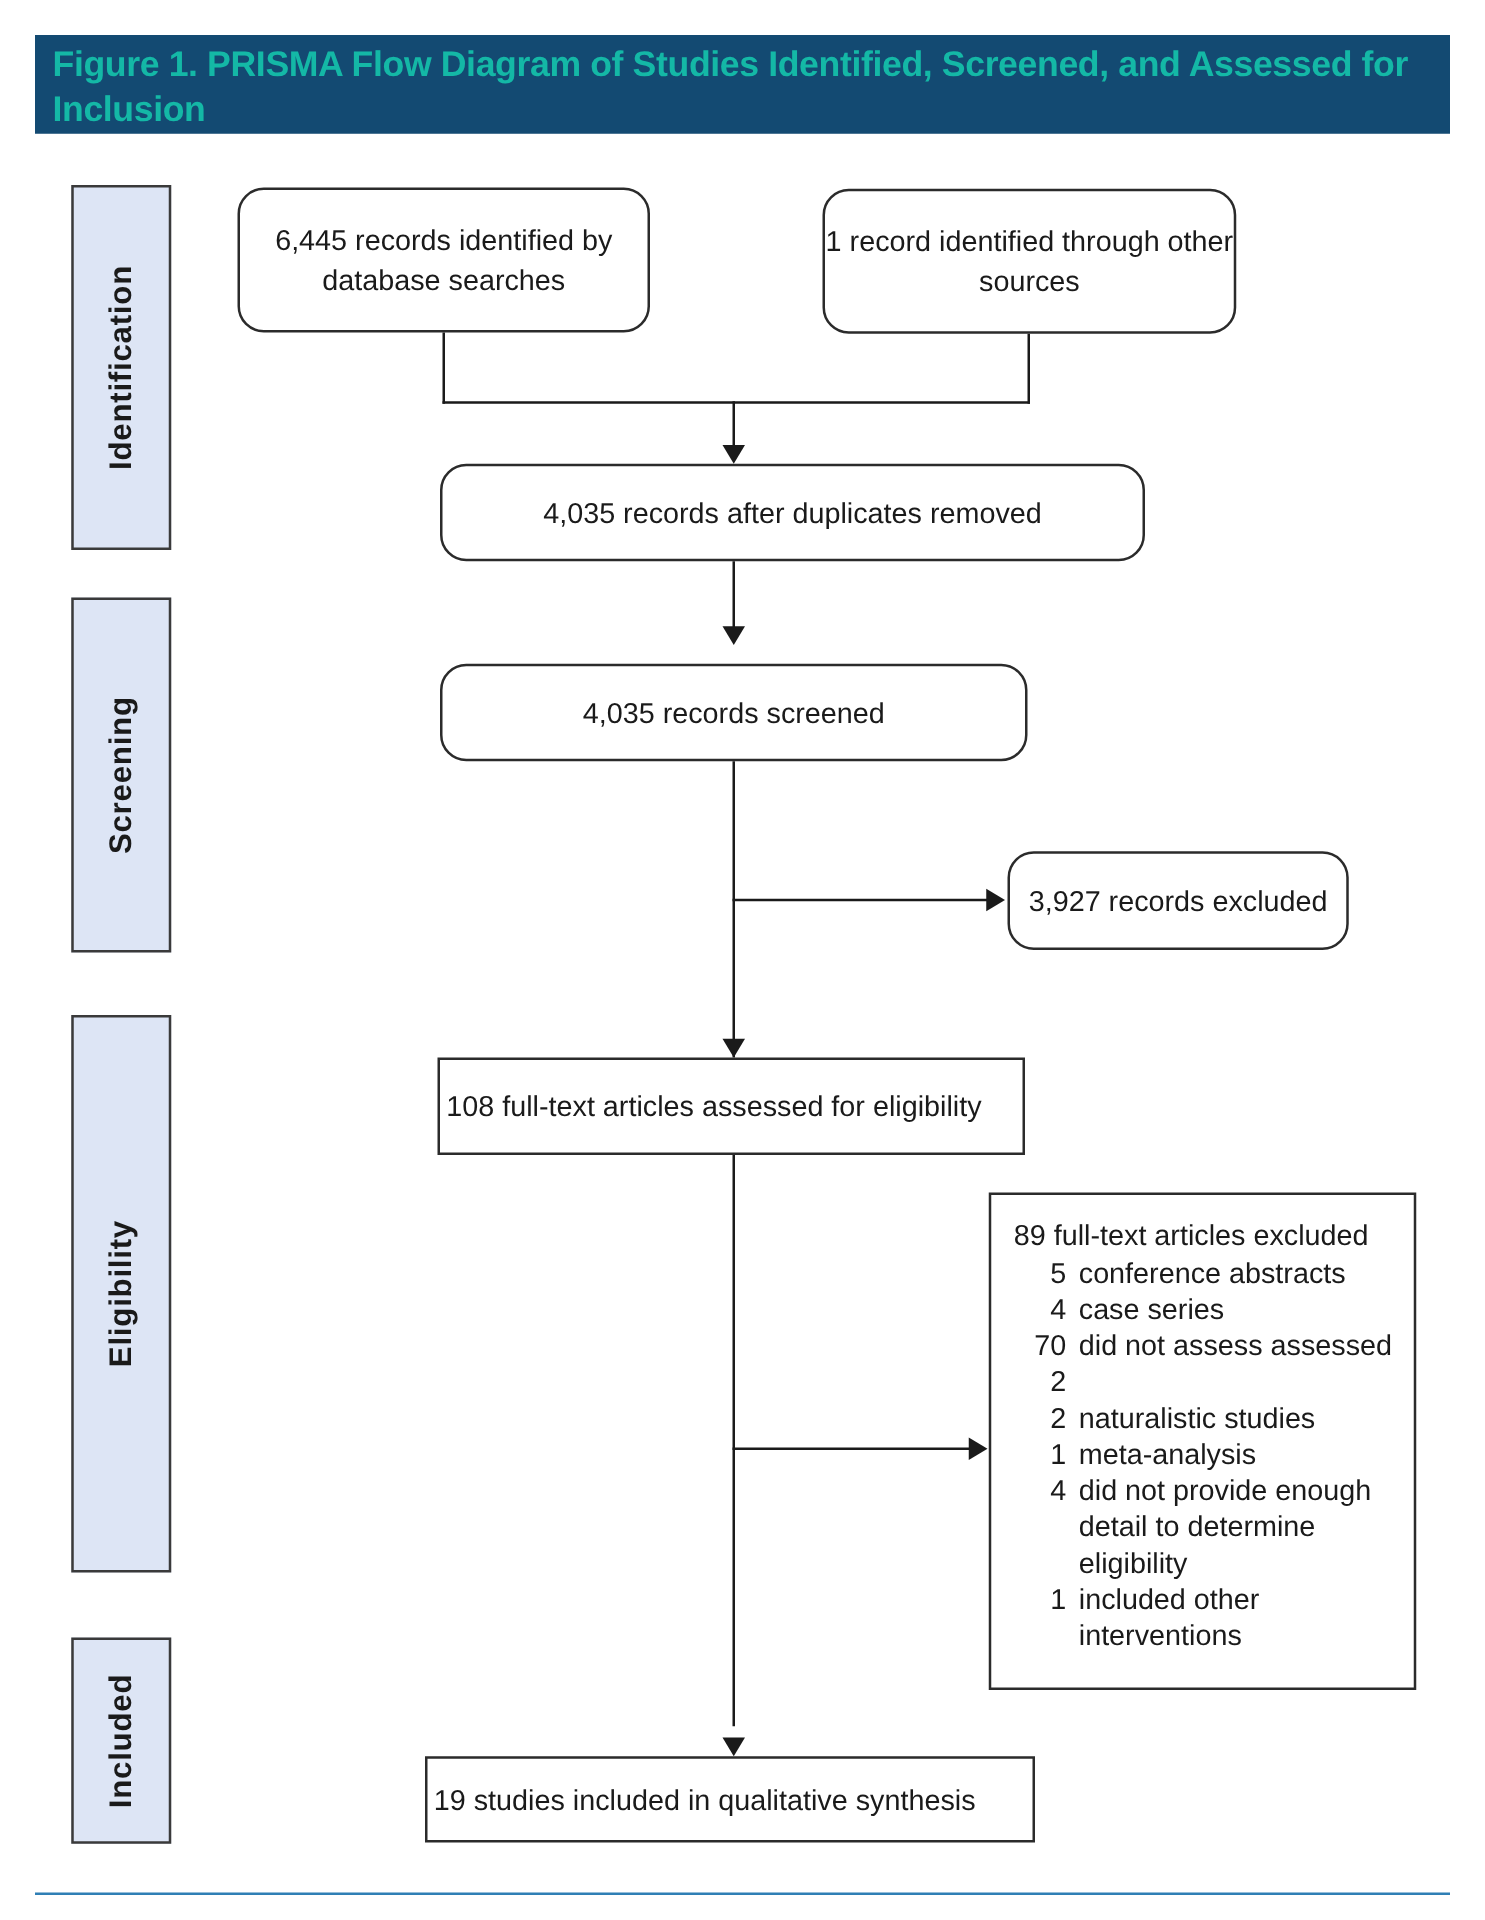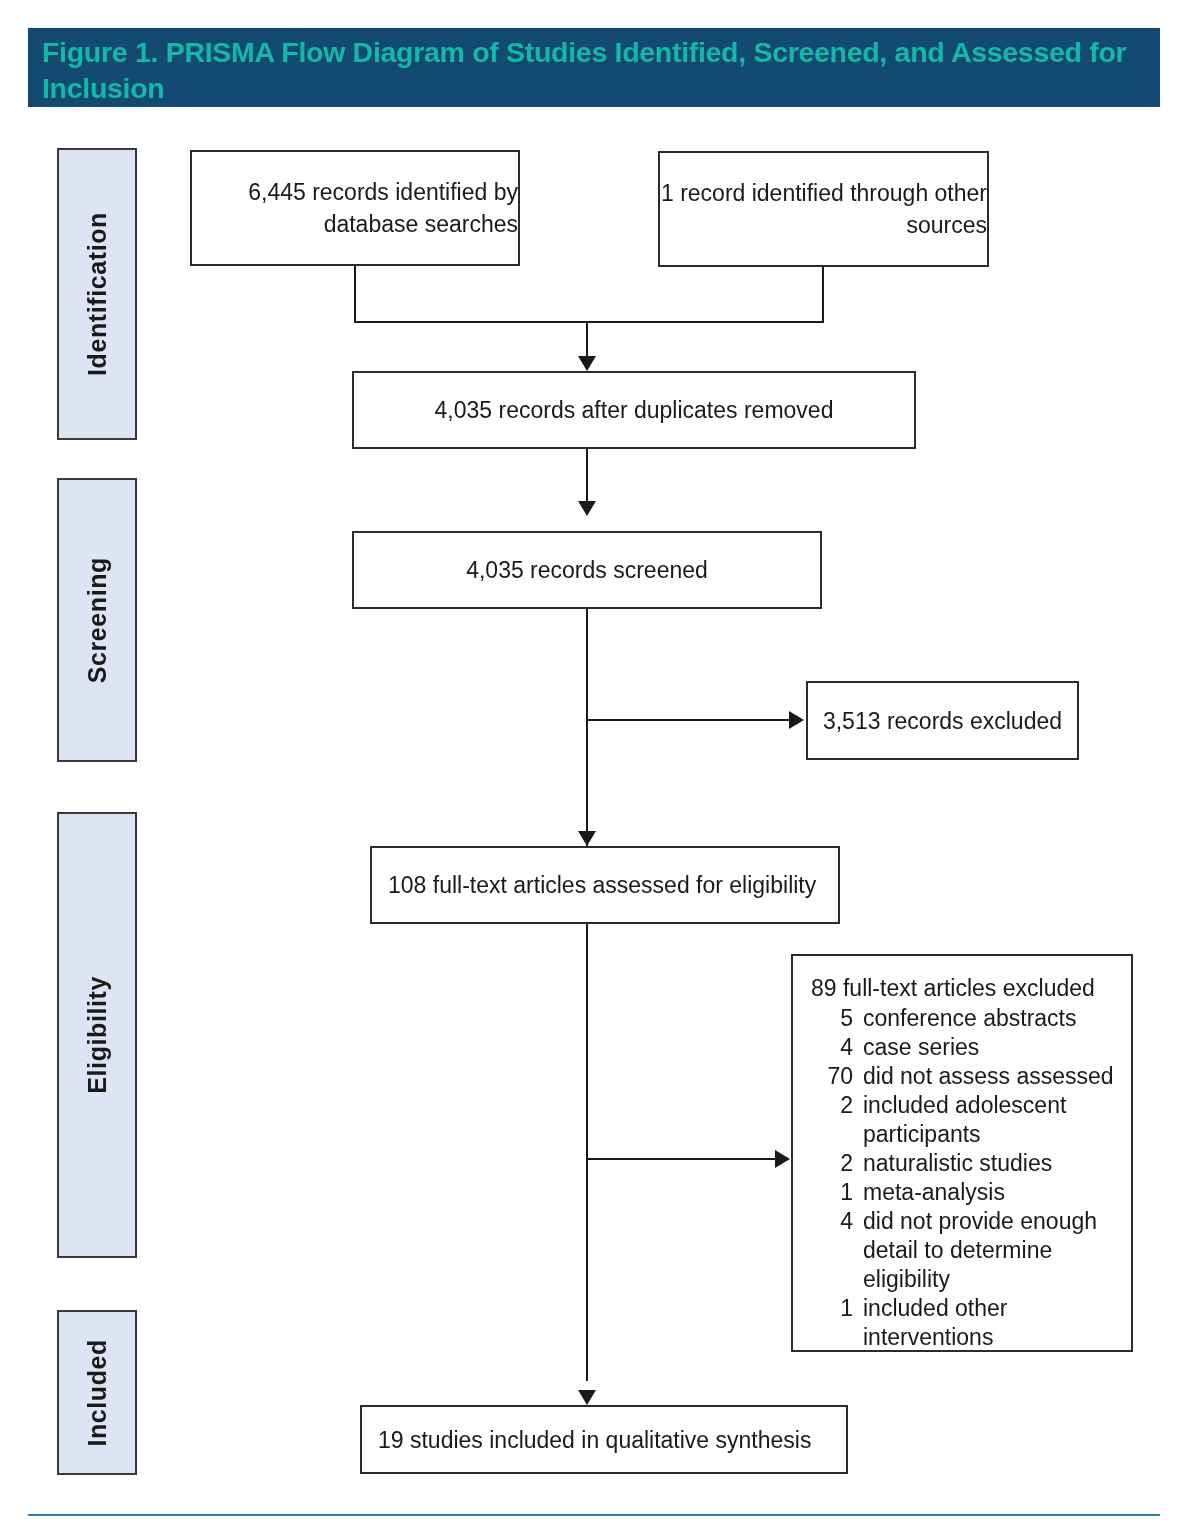--- a/index.html
+++ b/index.html
@@ -54,22 +54,22 @@
   .flowbox{
     position:absolute;
     background:#ffffff;
     border:2px solid #2b2b2b;
     box-sizing:border-box;
     display:flex;align-items:center;
     font-size:23px;
     color:#1a1a1a;
     line-height:32px;
   }
-  .flowbox.center{justify-content:center;text-align:right;}
-  .flowbox.lefttext{justify-content:flex-start;text-align:center;padding-left:16px;margin-left:20px;}
+  .flowbox.center{justify-content:center;text-align:center;border-radius:21px;}
+  .flowbox.lefttext{justify-content:flex-start;text-align:center;padding-left:5px;}
 
   #box-db-records{left:190px;top:150px;width:330px;height:116px;}
   #box-other-records{left:658px;top:151px;width:331px;height:116px;}
   #box-after-dupes{left:352px;top:371px;width:564px;height:78px;}
   #box-screened{left:352px;top:531px;width:470px;height:78px;}
   #box-excluded-records{left:806px;top:681px;width:273px;height:79px;}
   #box-fulltext-assessed{left:350px;top:846px;width:470px;height:78px;}
   #box-included-studies{left:340px;top:1405px;width:488px;height:69px;}
 
   
@@ -151,21 +151,21 @@
   <div class="ln vline" style="left:586px;top:449px;height:53px;"></div>
   <div class="arrow-down" style="left:578px;top:501px;"></div>
 
   <div class="flowbox center" id="box-screened">4,035 records screened</div>
 
   <div class="ln vline" style="left:586px;top:609px;height:238px;"></div>
   <div class="ln hline" style="left:586px;top:719px;width:204px;"></div>
   <div class="arrow-right" style="left:789px;top:711px;"></div>
   <div class="arrow-down" style="left:578px;top:831px;"></div>
 
-  <div class="flowbox center" id="box-excluded-records">3,513 records excluded</div>
+  <div class="flowbox center" id="box-excluded-records">3,927 records excluded</div>
 
   <div class="flowbox lefttext" id="box-fulltext-assessed">108 full-text articles assessed for eligibility</div>
 
   <div class="ln vline" style="left:586px;top:924px;height:457px;"></div>
   <div class="ln hline" style="left:586px;top:1158px;width:190px;"></div>
   <div class="arrow-right" style="left:775px;top:1150px;"></div>
   <div class="arrow-down" style="left:578px;top:1390px;"></div>
 
   <div id="box-fulltext-excluded">
     <div class="excl-head">89 full-text articles excluded</div>
@@ -176,21 +176,20 @@
     <div class="excl-row">
       <div class="excl-num">4</div>
       <div class="excl-text">case series</div>
     </div>
     <div class="excl-row">
       <div class="excl-num">70</div>
       <div class="excl-text">did not assess assessed</div>
     </div>
     <div class="excl-row">
       <div class="excl-num">2</div>
-      <div class="excl-text">included adolescent participants</div>
     </div>
     <div class="excl-row">
       <div class="excl-num">2</div>
       <div class="excl-text">naturalistic studies</div>
     </div>
     <div class="excl-row">
       <div class="excl-num">1</div>
       <div class="excl-text">meta-analysis</div>
     </div>
     <div class="excl-row">

